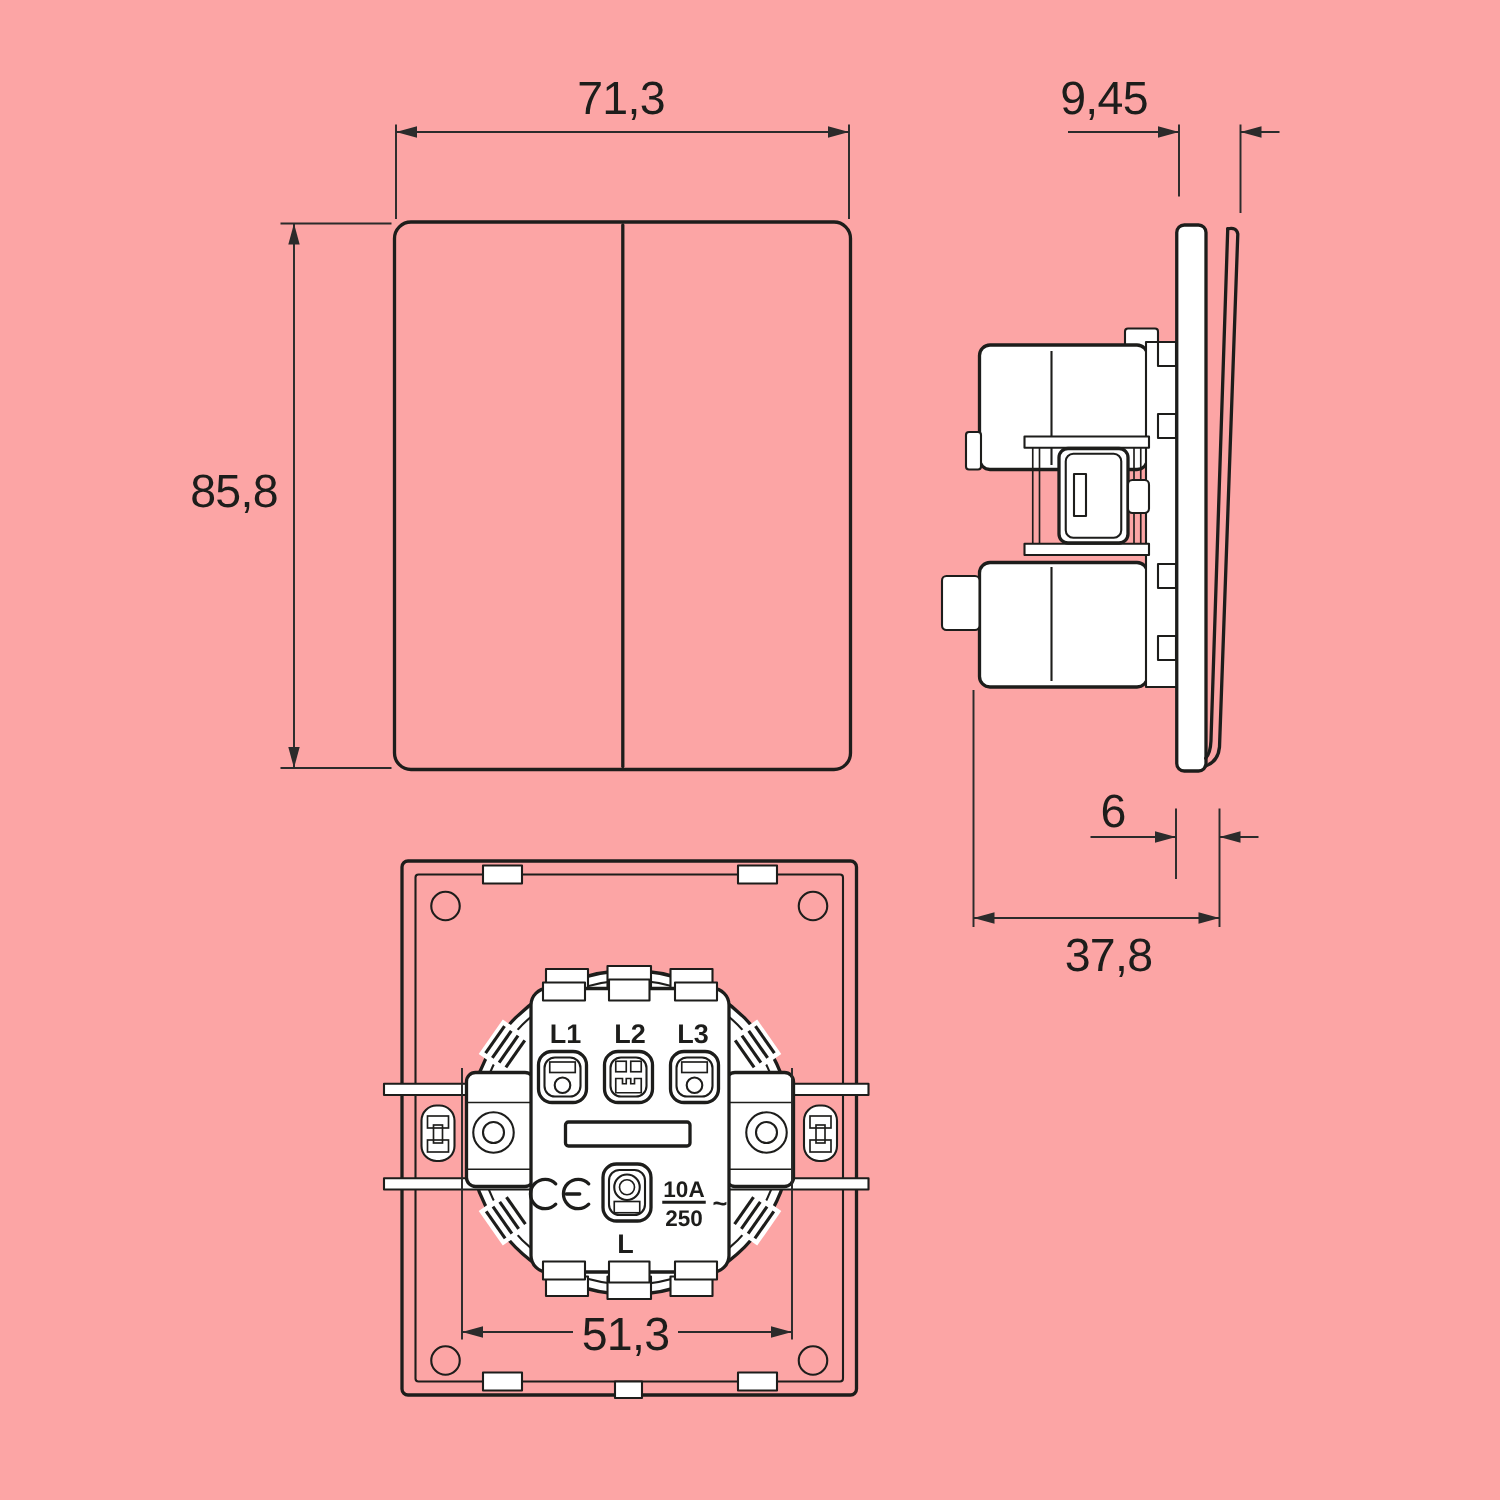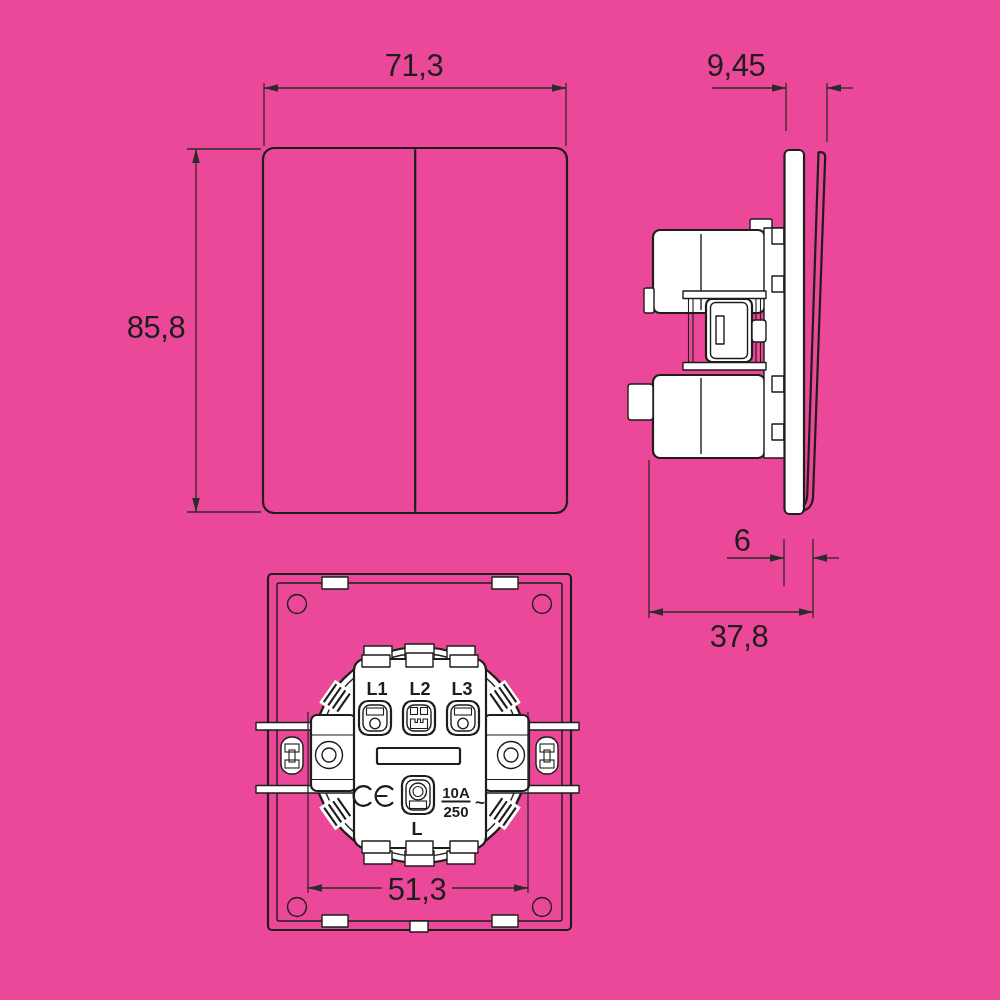--- a/index.html
+++ b/index.html
@@ -7,21 +7,21 @@
     padding: 0;
     background: #ffffff;
     width: 1000px;
     height: 1000px;
     overflow: hidden;
   }
   #canvas {
     position: relative;
     width: 1000px;
     height: 1000px;
-    background: #ec4899;
+    background: #fca5a5;
   }
   svg { display: block; }
   .obj   { stroke: #1d1d1b; stroke-width: 2.2; fill: none; stroke-linejoin: round; stroke-linecap: round; }
   .objf  { stroke: #1d1d1b; stroke-width: 2.2; fill: #ffffff; stroke-linejoin: round; }
   .inner { stroke: #1d1d1b; stroke-width: 1.4; fill: none; stroke-linejoin: round; }
   .innerf{ stroke: #1d1d1b; stroke-width: 1.4; fill: #ffffff; stroke-linejoin: round; }
   .thin  { stroke: #1d1d1b; stroke-width: 1.1; fill: none; }
   .dimline { stroke: #2b2b2b; stroke-width: 1.3; fill: none; }
   .arrow   { fill: #2b2b2b; stroke: none; }
   .dimtext {

